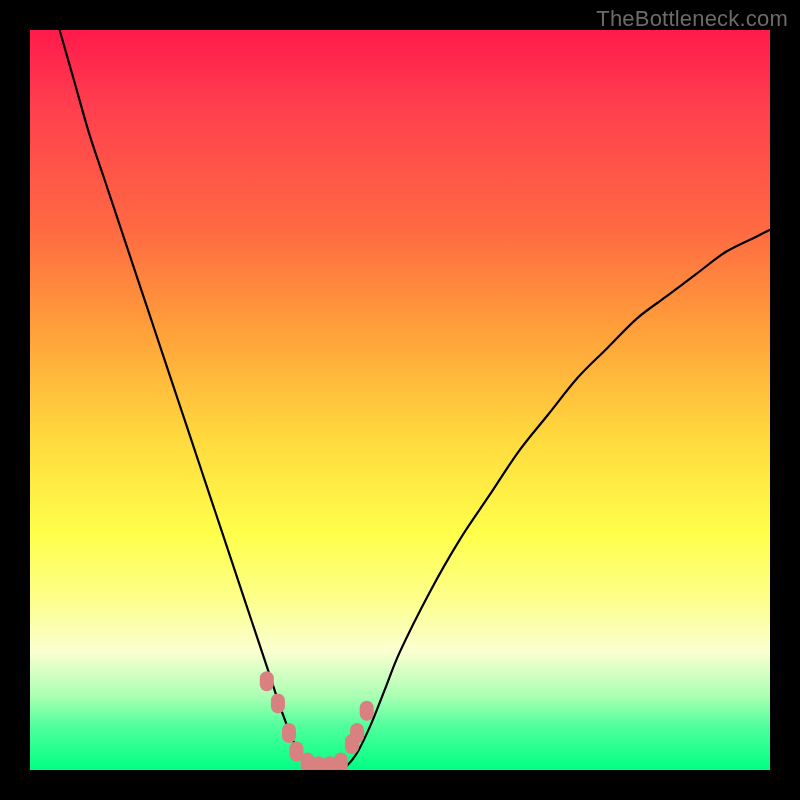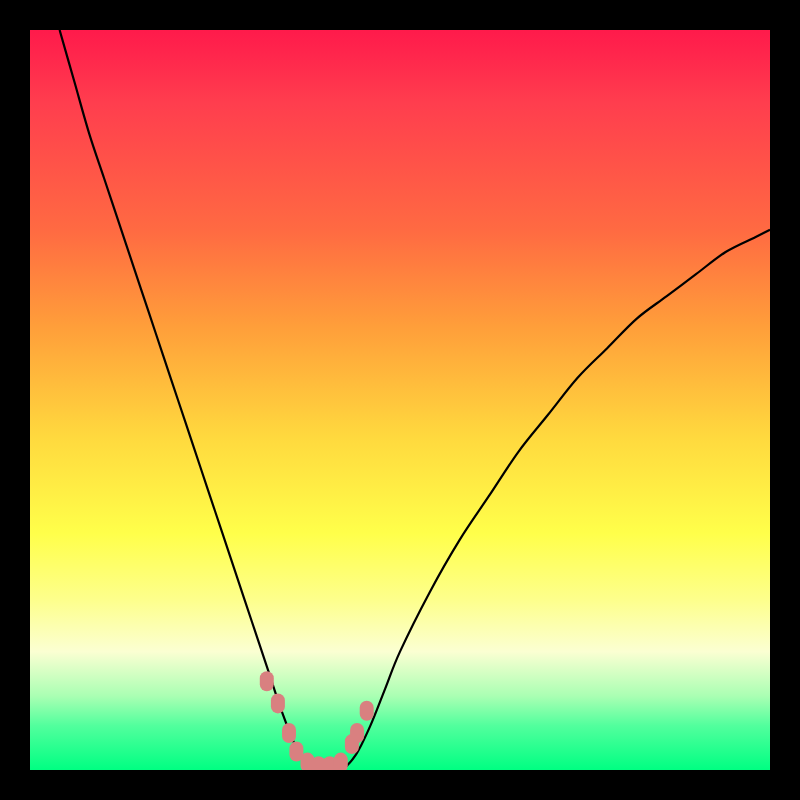--- a/index.html
+++ b/index.html
@@ -54,20 +54,21 @@
     top: 0;
     width: 740px;
     height: 740px;
   }
 </style>
 </head>
 <body>
 
 <div class="frame">
 
+  <div class="watermark">TheBottleneck.com</div>
 
   <div class="plot">
     <svg class="curve" viewBox="0 0 740 740" preserveAspectRatio="none">
       <path d="M 29.60 0.00 C 32.07 8.63, 39.47 34.53, 44.40 51.80 C 49.33 69.07, 54.27 87.57, 59.20 103.60 C 64.13 119.63, 69.07 133.20, 74.00 148.00 C 78.93 162.80, 83.87 177.60, 88.80 192.40 C 93.73 207.20, 98.67 222.00, 103.60 236.80 C 108.53 251.60, 113.47 266.40, 118.40 281.20 C 123.33 296.00, 128.27 310.80, 133.20 325.60 C 138.13 340.40, 143.07 355.20, 148.00 370.00 C 152.93 384.80, 157.87 399.60, 162.80 414.40 C 167.73 429.20, 172.67 444.00, 177.60 458.80 C 182.53 473.60, 187.47 488.40, 192.40 503.20 C 197.33 518.00, 202.27 532.80, 207.20 547.60 C 212.13 562.40, 217.07 577.20, 222.00 592.00 C 226.93 606.80, 231.87 621.60, 236.80 636.40 C 241.73 651.20, 246.67 667.23, 251.60 680.80 C 256.53 694.37, 261.47 707.93, 266.40 717.80 C 271.33 727.67, 276.27 736.30, 281.20 740.00 C 286.13 743.70, 291.07 740.00, 296.00 740.00 C 300.93 740.00, 305.87 742.47, 310.80 740.00 C 315.73 737.53, 320.67 732.60, 325.60 725.20 C 330.53 717.80, 335.47 706.70, 340.40 695.60 C 345.33 684.50, 350.27 670.93, 355.20 658.60 C 360.13 646.27, 362.60 637.63, 370.00 621.60 C 377.40 605.57, 389.73 580.90, 399.60 562.40 C 409.47 543.90, 419.33 526.63, 429.20 510.60 C 439.07 494.57, 448.93 481.00, 458.80 466.20 C 468.67 451.40, 478.53 435.37, 488.40 421.80 C 498.27 408.23, 508.13 397.13, 518.00 384.80 C 527.87 372.47, 537.73 358.90, 547.60 347.80 C 557.47 336.70, 567.33 328.07, 577.20 318.20 C 587.07 308.33, 596.93 297.23, 606.80 288.60 C 616.67 279.97, 626.53 273.80, 636.40 266.40 C 646.27 259.00, 656.13 251.60, 666.00 244.20 C 675.87 236.80, 685.73 228.17, 695.60 222.00 C 705.47 215.83, 717.80 210.90, 725.20 207.20 C 732.60 203.50, 737.53 201.03, 740.00 199.80" fill="none" stroke="#000000" stroke-width="2.2"></path>
       <g>
           <rect x="229.80" y="641.20" width="14" height="20" rx="7" ry="7" fill="#d98080"></rect>
           <rect x="240.90" y="663.40" width="14" height="20" rx="7" ry="7" fill="#d98080"></rect>
           <rect x="252.00" y="693.00" width="14" height="20" rx="7" ry="7" fill="#d98080"></rect>
           <rect x="259.40" y="711.50" width="14" height="20" rx="7" ry="7" fill="#d98080"></rect>
           <rect x="270.50" y="722.60" width="14" height="20" rx="7" ry="7" fill="#d98080"></rect>

